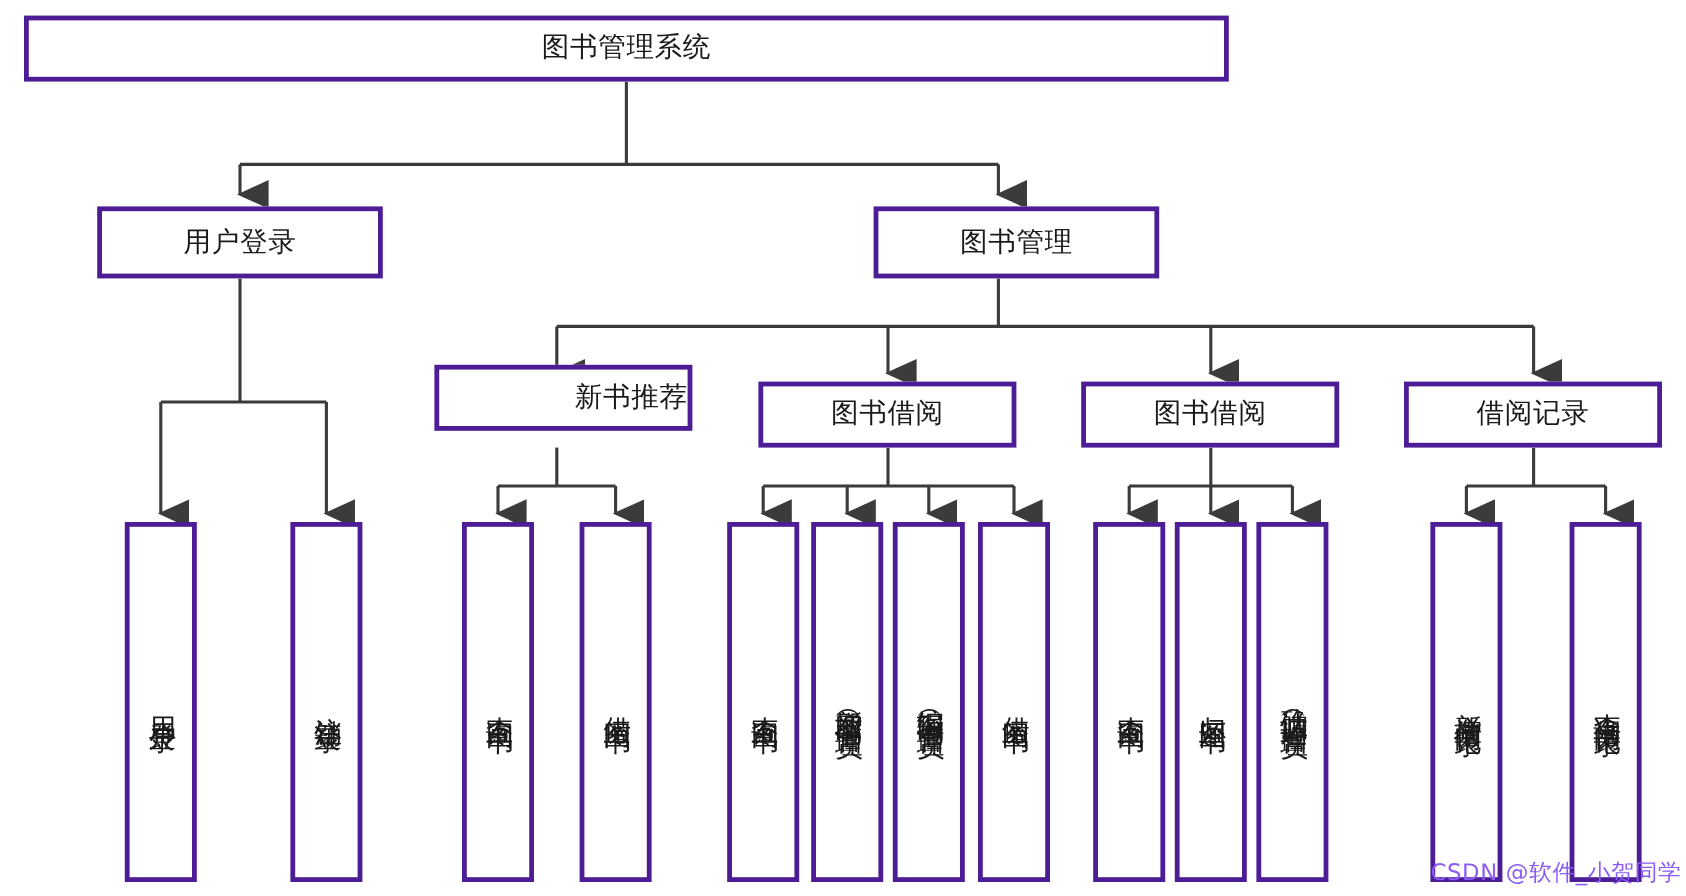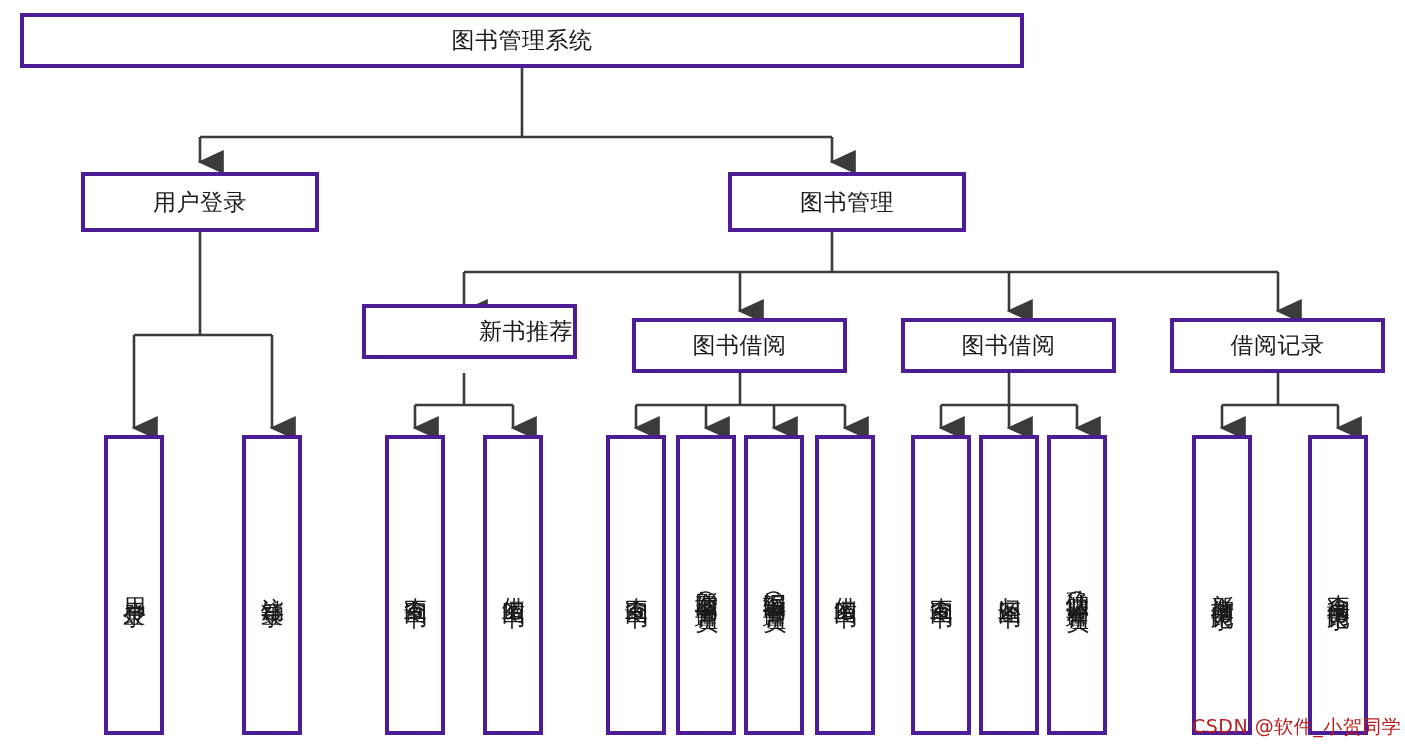--- a/index.html
+++ b/index.html
@@ -56,21 +56,21 @@
   .node.vert .label {
     writing-mode: vertical-rl;
     text-orientation: upright;
     font-size: 23px;
     line-height: 1.3;
     letter-spacing: 3px;
     max-height: 268px;
   }
   .watermark {
     position: absolute;
-    color: #b91c1c;
+    color: #8b5cf6;
     font-size: 19px;
     white-space: nowrap;
     z-index: 5;
     letter-spacing: 0.5px;
   }
 </style>
 </head>
 <body>
 
 <div id="canvas">

